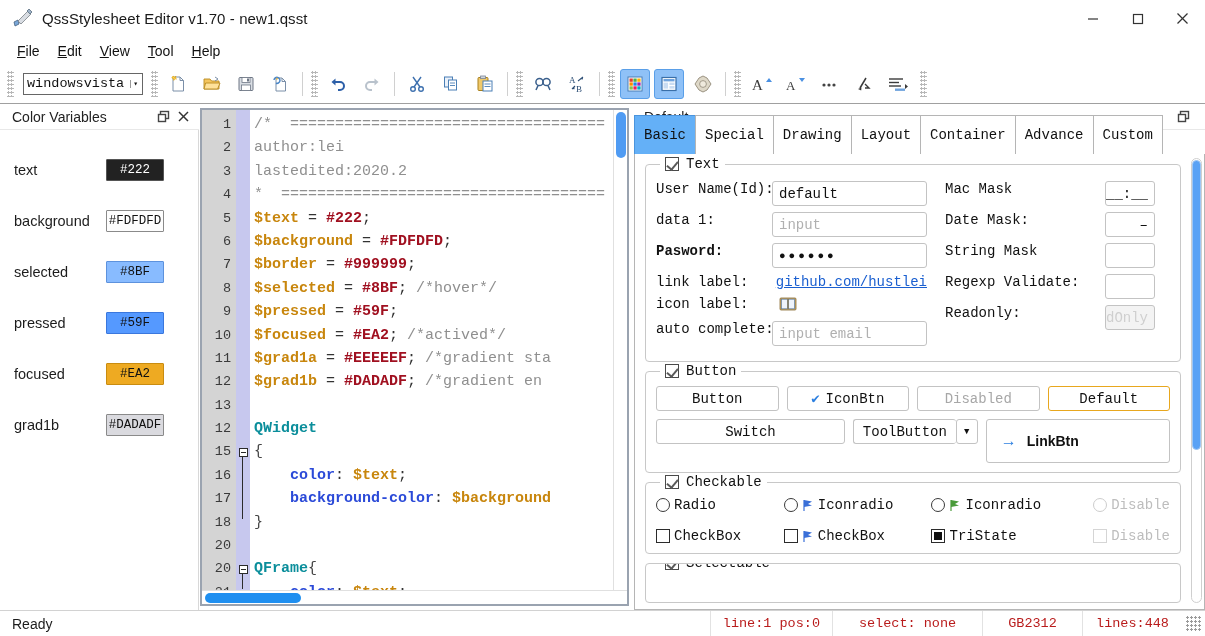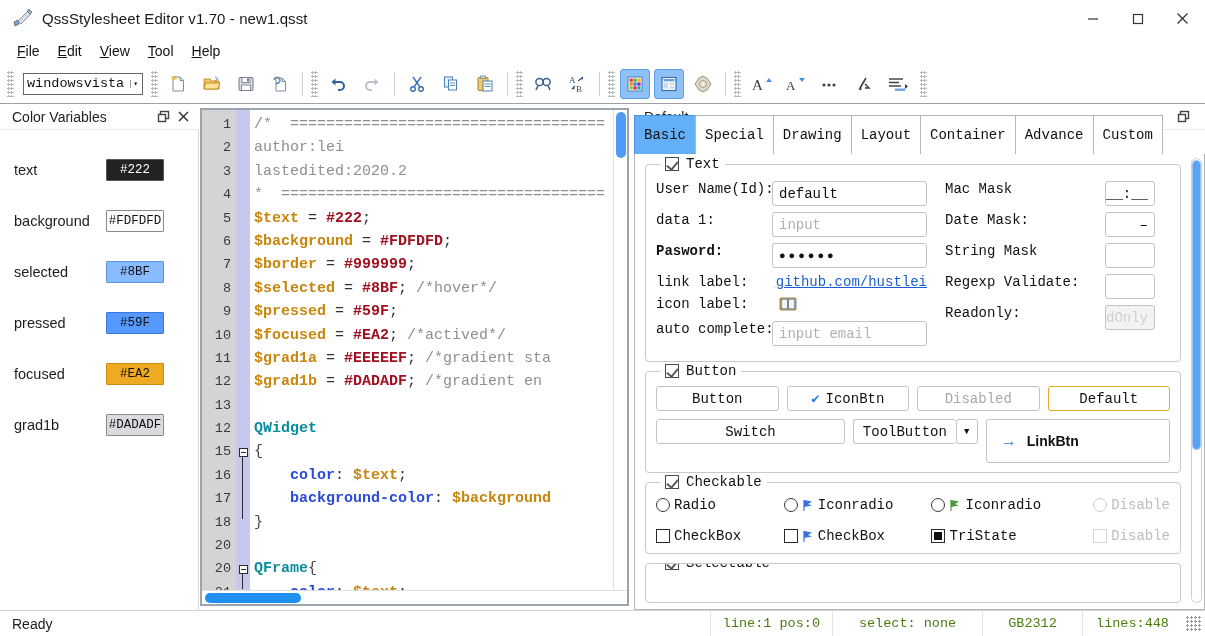--- a/index.html
+++ b/index.html
@@ -271,21 +271,21 @@
   
   #statusbar {
     position:absolute; left:0; right:0; bottom:0; height:26px;
     display:flex; align-items:center;
     background:#fff; border-top:1px solid #d2d2d2;
     font-size:13.5px;
   }
   #status-ready { padding-left:12px; font-size:14px; color:#1c1c1c; }
   .st-cell {
     height:26px; display:flex; align-items:center; justify-content:center;
-    font-family:"Liberation Mono", monospace; font-size:13.5px; color:#4d7c0f;
+    font-family:"Liberation Mono", monospace; font-size:13.5px; color:#b91c1c;
     border-left:1px solid #e2e2e2; padding:0 12px;
   }
   #grip {
     width:16px; height:16px; margin:0 3px 0 4px;
     background-image:radial-gradient(circle at 1.5px 1.5px, #9a9a9a 1.1px, transparent 1.3px);
     background-size:4px 4px;
   }
   .spacer-flex { flex:1; }
 </style>
 </head>

